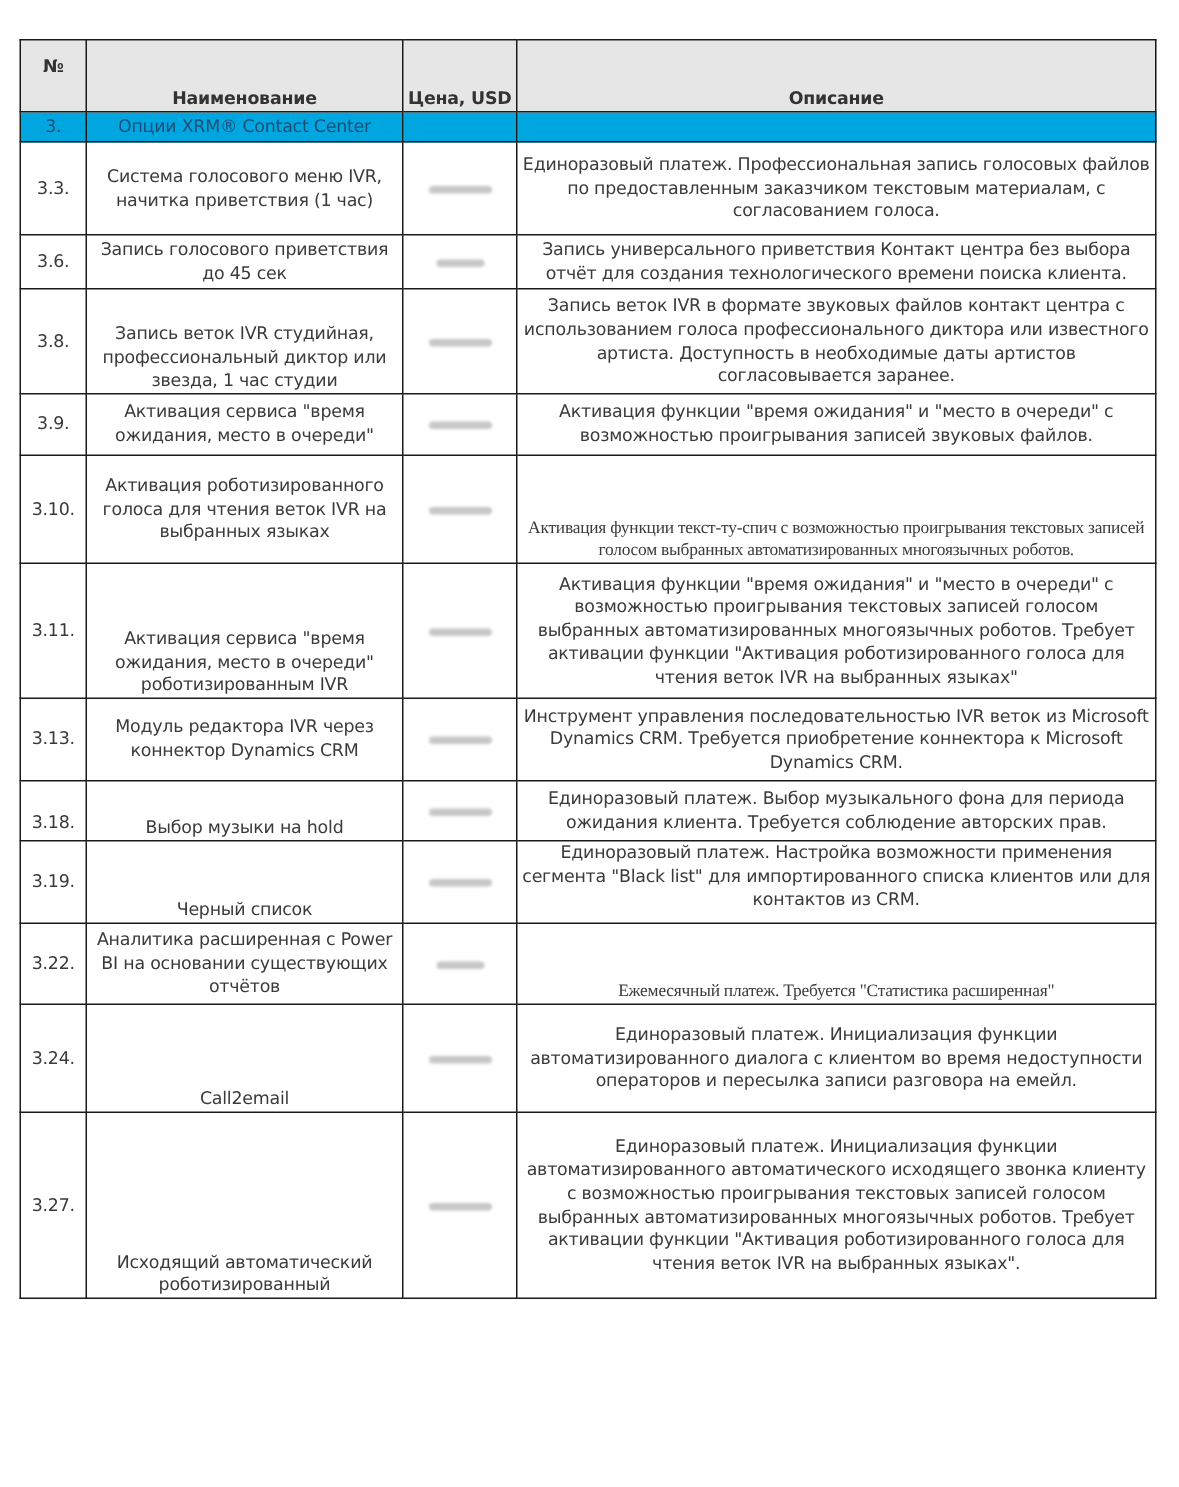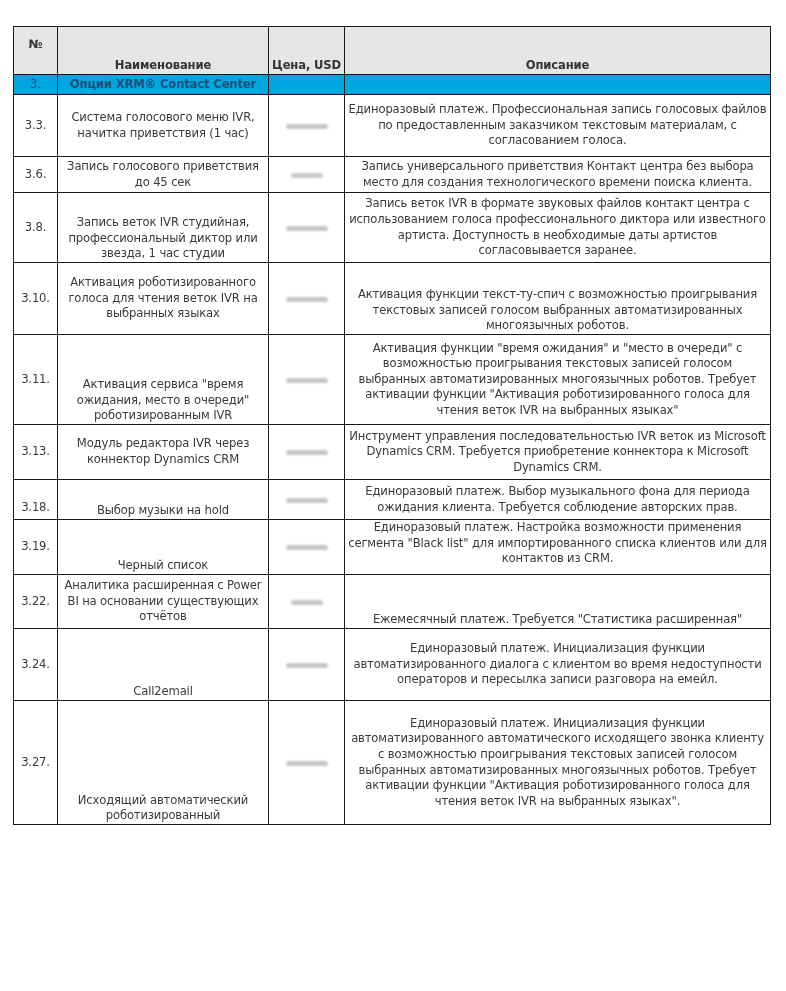--- a/index.html
+++ b/index.html
@@ -7,26 +7,26 @@
   table.price {
     position:absolute; left:13px; top:26px; width:757px;
     border-collapse:collapse; table-layout:fixed;
     font-size:11.6px; line-height:15.6px; letter-spacing:-0.15px;
   }
   table.price td, table.price th { border:1px solid #1a1a1a; padding:0 3px; text-align:center; }
   col.c-no { width:44px; } col.c-name { width:211px; } col.c-price { width:76px; } col.c-desc { width:426px; }
   thead th { background:#e6e6e6; font-weight:bold; color:#333; vertical-align:bottom; height:35px; padding-bottom:1px; }
   thead th.no { vertical-align:middle; padding-bottom:12px; }
   tr.section td { background:#00a6df; color:#1d4e77; height:19px; vertical-align:middle; }
-  tr.section td.sec-name { color:#1d4e77;font-weight:bold; }
+  tr.section td.sec-name { color:#1d4e77; }
   td.no { vertical-align:middle; color:#3a3a3a; }
   td.name { vertical-align:middle;margin-top:33px; }
   td.name.bottom { vertical-align:bottom; }
   td.desc { vertical-align:middle; }
-  td.desc.bottom { vertical-align:bottom; }
+  td.desc.bottom { vertical-align:bottom;font-family:Liberation Serif, serif; }
   td.desc.top { vertical-align:top; }
   td.price-cell { vertical-align:middle; }
   .blur { display:inline-block; width:42px; height:5px; border-radius:3px; background:#bdbdbd; filter:blur(1.2px); opacity:0.85; }
   .blur.short { width:32px; }
 </style>
 </head>
 <body>
 
 <table class="price">
   <colgroup>
@@ -54,27 +54,33 @@
     <tr style="height:62px">
       <td class="no">3.3.</td>
       <td class="name">Система голосового меню IVR, начитка приветствия (1 час)</td>
       <td class="price-cell"><span class="blur"></span></td>
       <td class="desc">Единоразовый платеж. Профессиональная запись голосовых файлов по предоставленным заказчиком текстовым материалам, с согласованием голоса.</td>
     </tr>
     <tr style="height:36px">
       <td class="no">3.6.</td>
       <td class="name">Запись голосового приветствия до 45 сек</td>
       <td class="price-cell"><span class="blur short"></span></td>
-      <td class="desc">Запись универсального приветствия Контакт центра без выбора место для создания технологического времени поиска клиента.</td>
+      <td class="desc">Запись универсального приветствия Контакт центра без выбора отчёт для создания технологического времени поиска клиента.</td>
     </tr>
     <tr style="height:70px">
       <td class="no">3.8.</td>
       <td class="name bottom">Запись веток IVR студийная, профессиональный диктор или звезда, 1 час студии</td>
       <td class="price-cell"><span class="blur"></span></td>
       <td class="desc">Запись веток IVR в формате звуковых файлов контакт центра с использованием голоса профессионального диктора или известного артиста. Доступность в необходимые даты артистов согласовывается заранее.</td>
+    </tr>
+    <tr style="height:41px">
+      <td class="no">3.9.</td>
+      <td class="name">Активация сервиса "время ожидания, место в очереди"</td>
+      <td class="price-cell"><span class="blur"></span></td>
+      <td class="desc">Активация функции "время ожидания" и "место в очереди" с возможностью проигрывания записей звуковых файлов.</td>
     </tr>
     <tr style="height:72px">
       <td class="no">3.10.</td>
       <td class="name">Активация роботизированного голоса для чтения веток IVR на выбранных языках</td>
       <td class="price-cell"><span class="blur"></span></td>
       <td class="desc bottom">Активация функции текст-ту-спич с возможностью проигрывания текстовых записей голосом выбранных автоматизированных многоязычных роботов.</td>
     </tr>
     <tr style="height:90px">
       <td class="no">3.11.</td>
       <td class="name bottom">Активация сервиса "время ожидания, место в очереди" роботизированным IVR</td>

